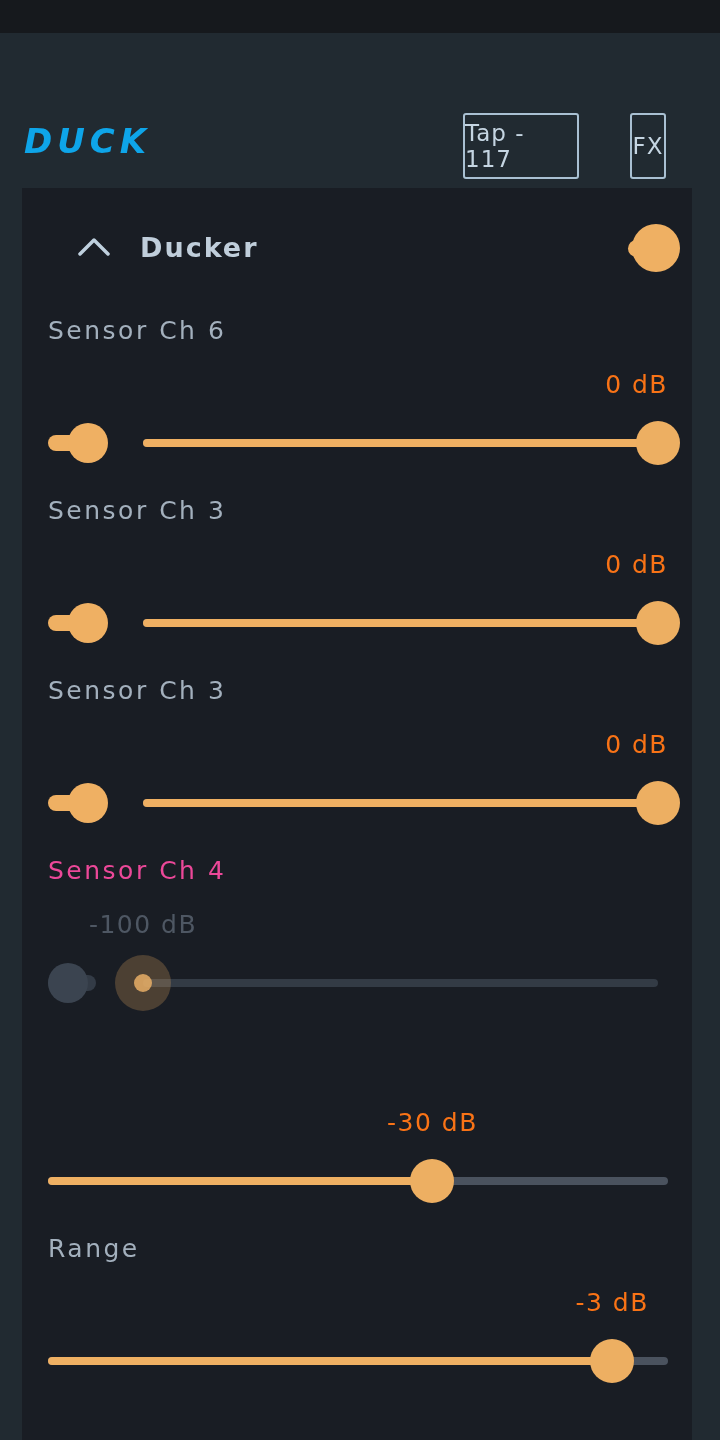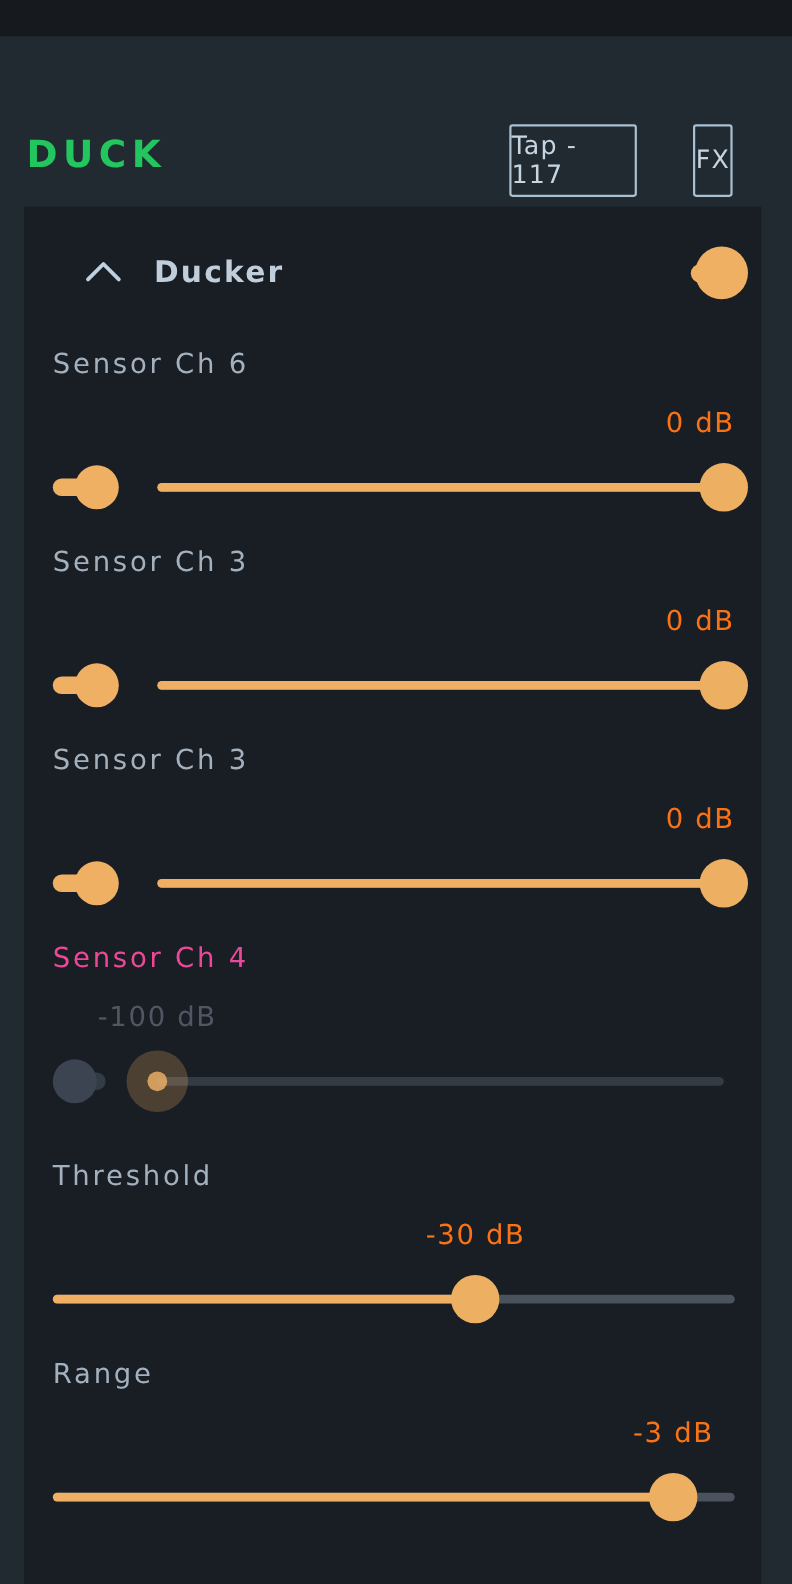--- a/index.html
+++ b/index.html
@@ -17,22 +17,23 @@
     background:#16191d;
   }
 
   
   .header {
     position:absolute; left:0; top:33px; width:720px; height:155px;
   }
   .app-title {
     position:absolute; left:24px; top:88px;
     font-size:34px; font-weight:bold; letter-spacing:5px;
-    color:#22c55e;
+    color:#0ea5e9;
     font-family:"DejaVu Sans", sans-serif;
+    font-style:italic;
   }
   .hdr-btn {
     position:absolute;
     border:2px solid #a9c0d2;
     border-radius:3px;
     background:transparent;
     color:#c5d5e2;
     font-family:"DejaVu Sans", sans-serif;
     font-size:23px;
     letter-spacing:1px;
@@ -224,21 +225,20 @@
             <div class="track"></div>
             <div class="knob"></div>
           </div>
           <div class="slider disabled" style="left: 121px; top: 104px; width: 515px;">
             <div class="track-bg"></div>
             <div class="track-fill" style="width: 0px;"></div>
             <div class="thumb" style="left: 0px;"></div>
           </div>
         </div>
         <div class="row" style="top: 866px; height: 160px;">
-          <div class="row-label">Threshold</div>
           <div class="value" style="top: 54px; left: 364.994px;">-30 dB</div>
           <div class="slider" style="left: 26px; top: 104px; width: 620px;">
             <div class="track-bg"></div>
             <div class="track-fill" style="width: 384.4px;"></div>
             <div class="thumb" style="left: 384.4px;"></div>
           </div>
         </div>
         <div class="row" style="top: 1046px; height: 160px;">
           <div class="row-label">Range</div>
           <div class="value" style="top: 54px; left: 553.497px;">-3 dB</div>

